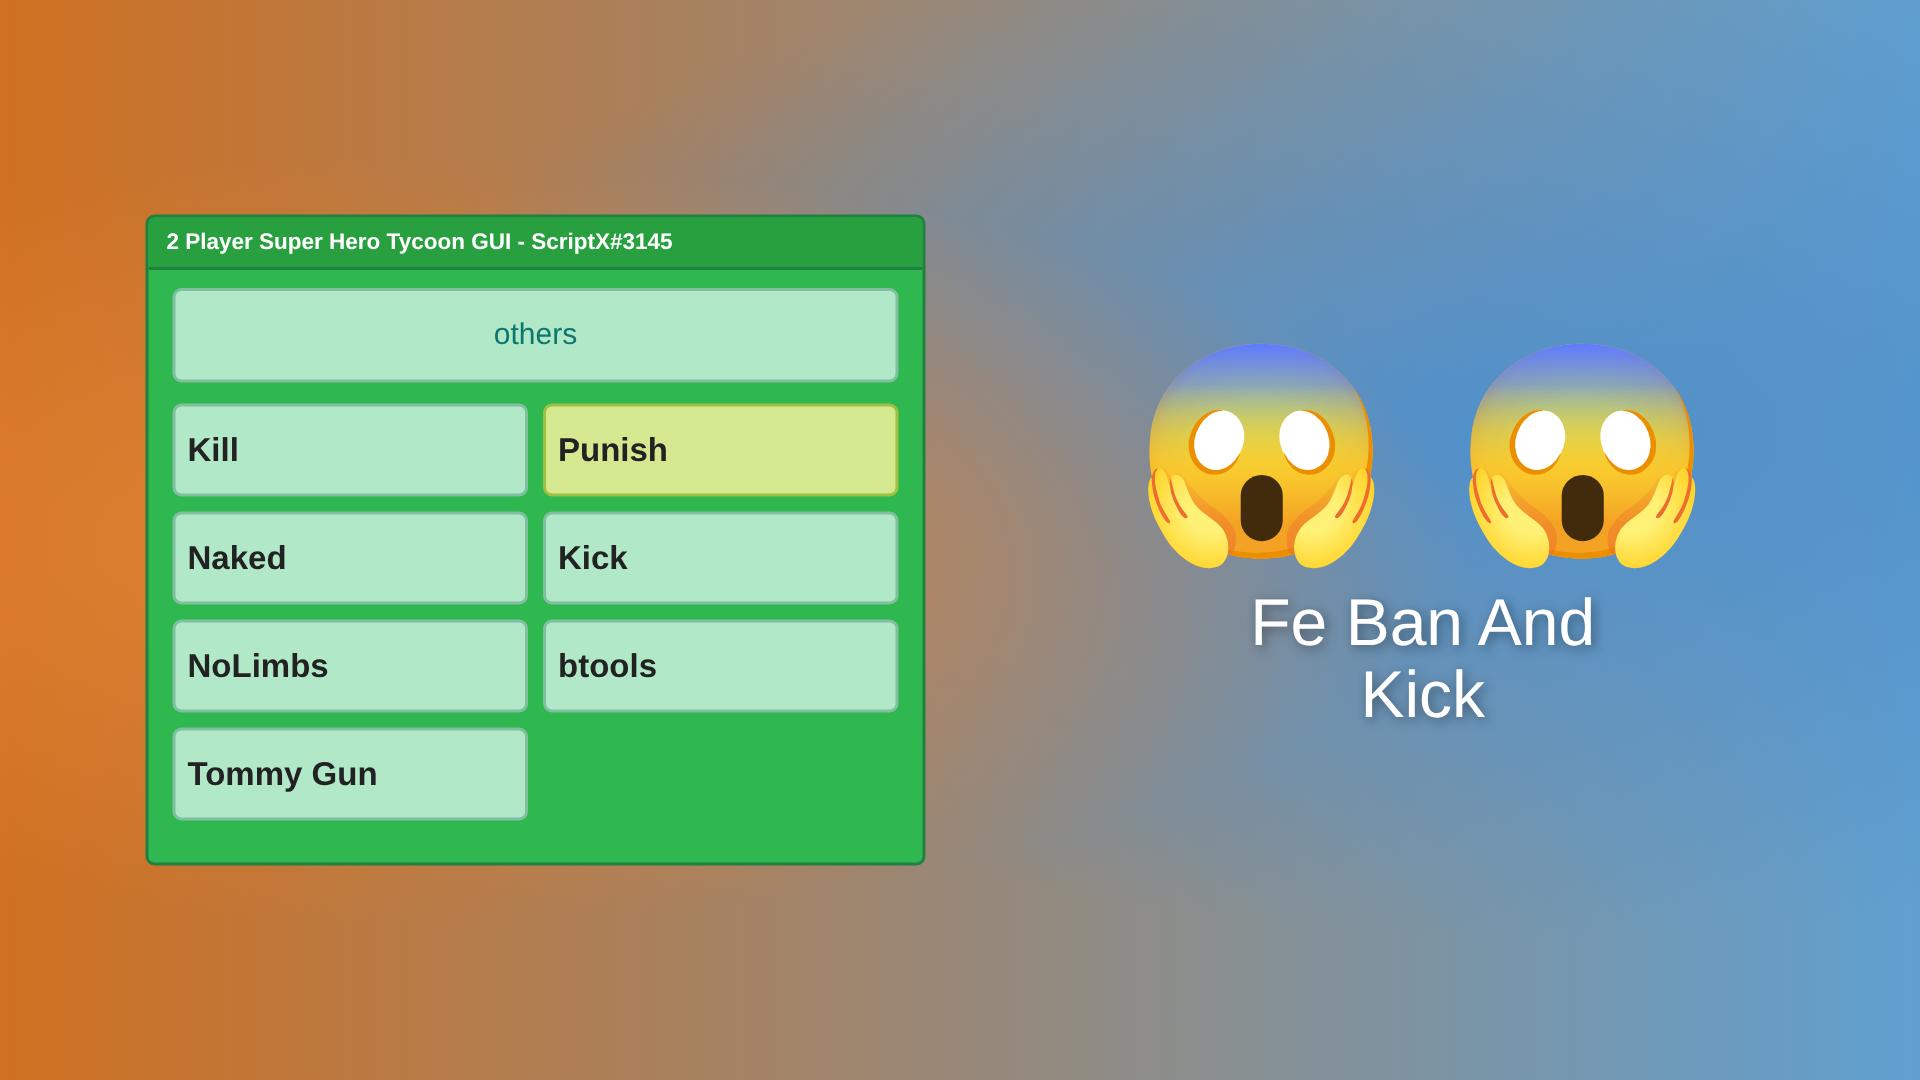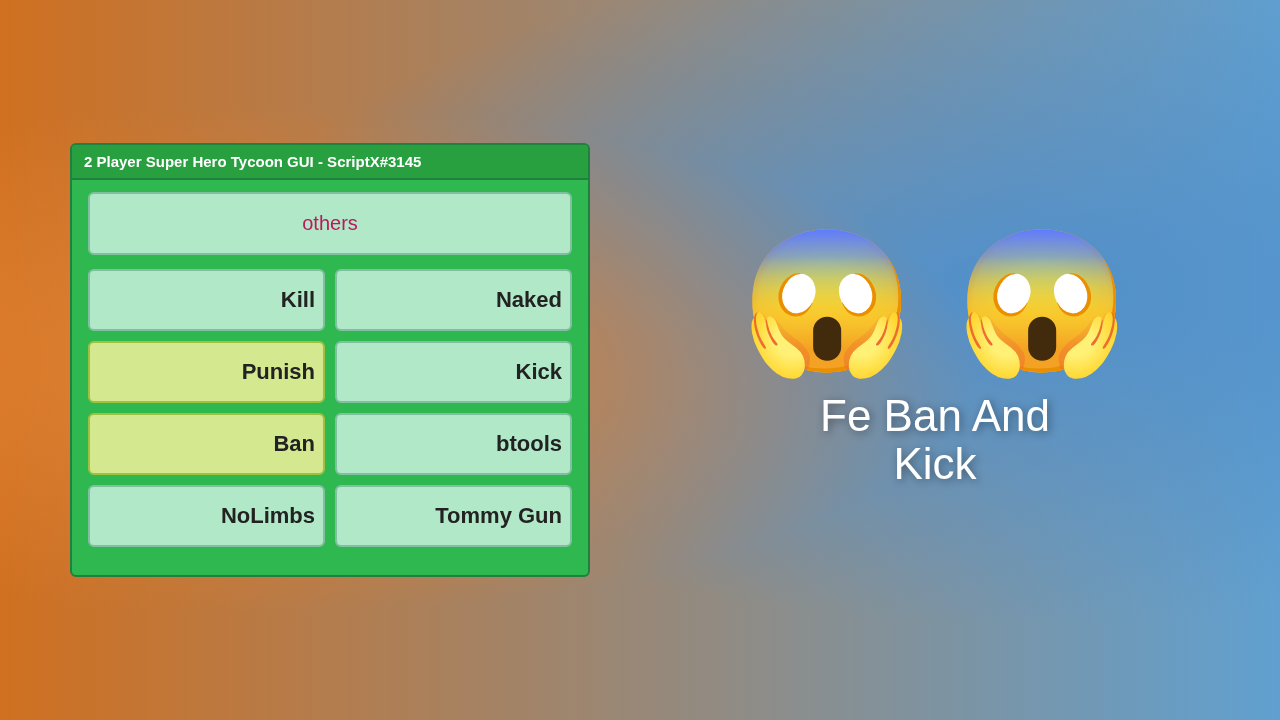--- a/index.html
+++ b/index.html
@@ -24,21 +24,21 @@
       background:
         radial-gradient(ellipse at 20% 50%, #e08030 0%, transparent 50%),
         radial-gradient(ellipse at 80% 40%, #5090cc 0%, transparent 55%),
         linear-gradient(to right, #d07020 0%, #60a0d0 100%);
       z-index: 0;
     }
 
     .left-panel {
       position: relative;
       z-index: 1;
-      margin-left: 70px;
+      margin-left: 97px;
       background: #30b850;
       border: 2px solid #208040;
       border-radius: 6px;
       width: 520px;
       padding-bottom: 16px;
     }
 
     .panel-title {
       background: #28a040;
       color: white;
@@ -53,41 +53,41 @@
       padding: 12px 16px;
     }
 
     .others-btn {
       width: 100%;
       background: #b0e8c8;
       border: 2px solid #80c0a0;
       border-radius: 6px;
       padding: 18px;
       font-size: 20px;
-      color: #be185d;
+      color: #0f766e;
       text-align: center;
       cursor: pointer;
       margin-bottom: 14px;
     }
 
     .btn-grid {
       display: grid;
       grid-template-columns: 1fr 1fr;
       gap: 10px;
     }
 
     .action-btn {
       background: #b0e8c8;
       border: 2px solid #80c0a0;
       border-radius: 6px;
       padding: 16px 8px;
       font-size: 22px;
       font-weight: bold;
       color: #222;
-      text-align: right;
+      text-align: left;
       cursor: pointer;
     }
 
     .action-btn.highlighted {
       background: #d4e890;
       border-color: #a0c040;
     }
 
     .right-panel {
       position: relative;
@@ -123,26 +123,25 @@
 </head>
 <body>
 
 <div class="left-panel">
   <div class="panel-title">2 Player Super Hero Tycoon GUI - ScriptX#3145</div>
   <div class="panel-body">
     <button class="others-btn">others</button>
     <div class="btn-grid">
 
     <button class="action-btn">Kill</button>
+        <button class="action-btn highlighted">Punish</button>
         <button class="action-btn">Naked</button>
-        <button class="action-btn highlighted">Punish</button>
         <button class="action-btn">Kick</button>
-        <button class="action-btn highlighted">Ban</button>
+        <button class="action-btn">NoLimbs</button>
         <button class="action-btn">btools</button>
-        <button class="action-btn">NoLimbs</button>
         <button class="action-btn">Tommy Gun</button>
       </div>
   </div>
 </div>
 
 <div class="right-panel">
   <div class="emoji-row">
     <span class="emoji-face">😱</span>
     <span class="emoji-face">😱</span>
   </div>

